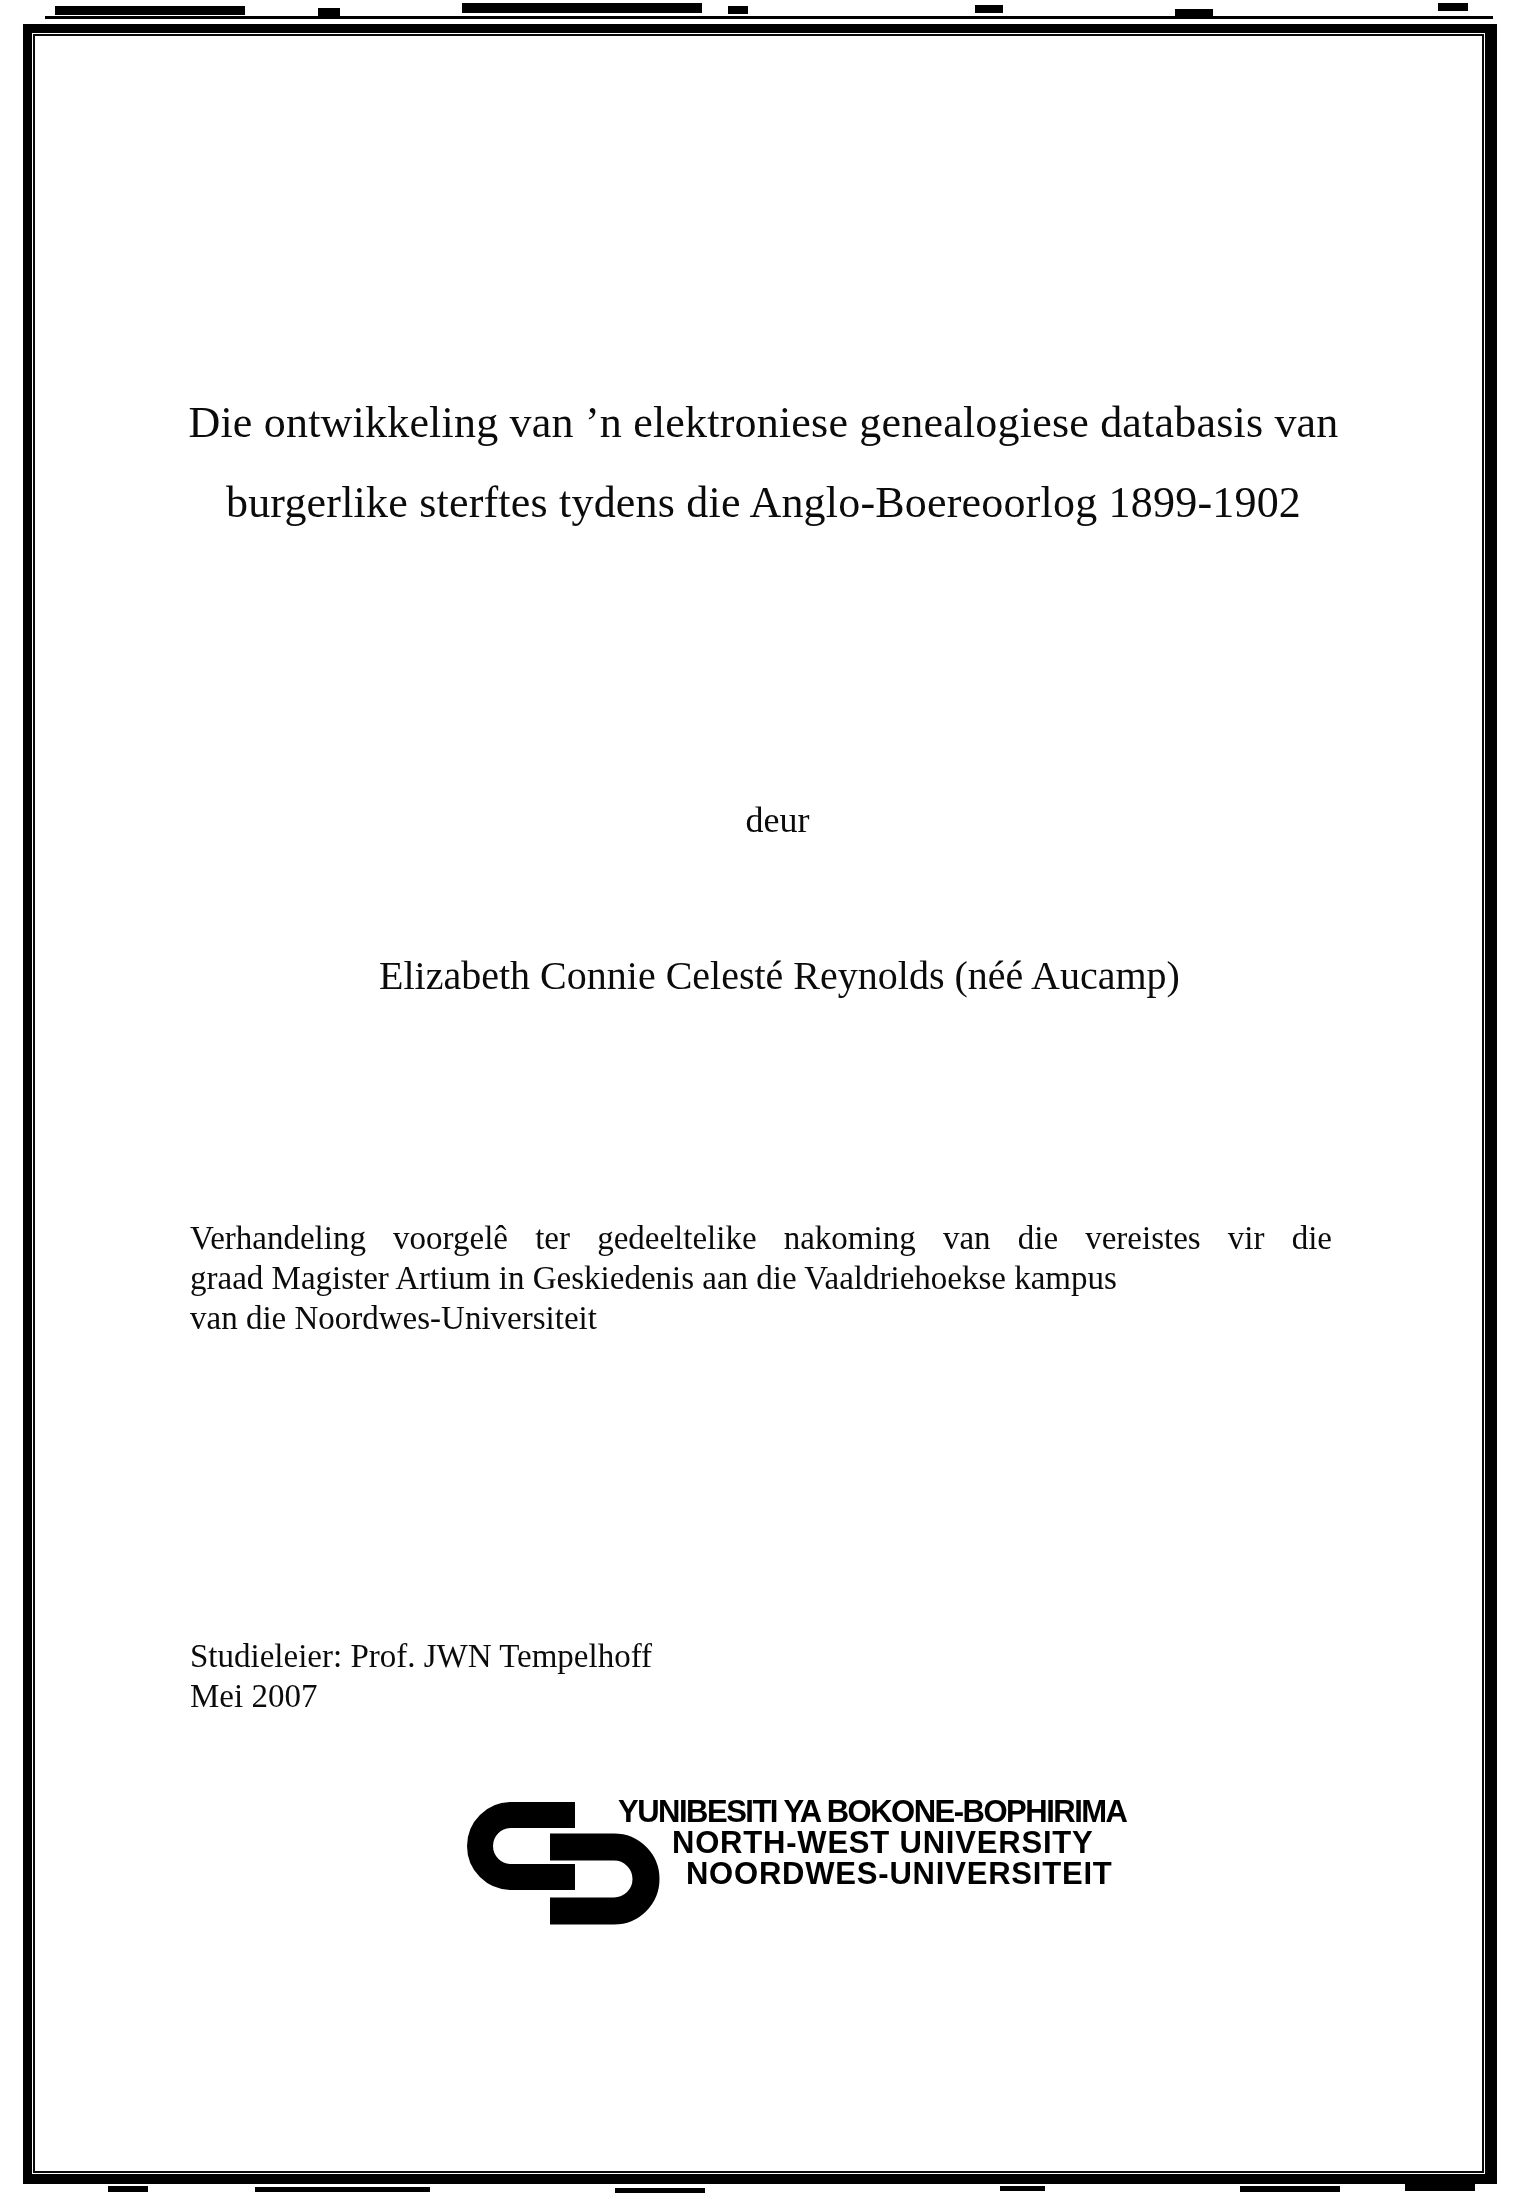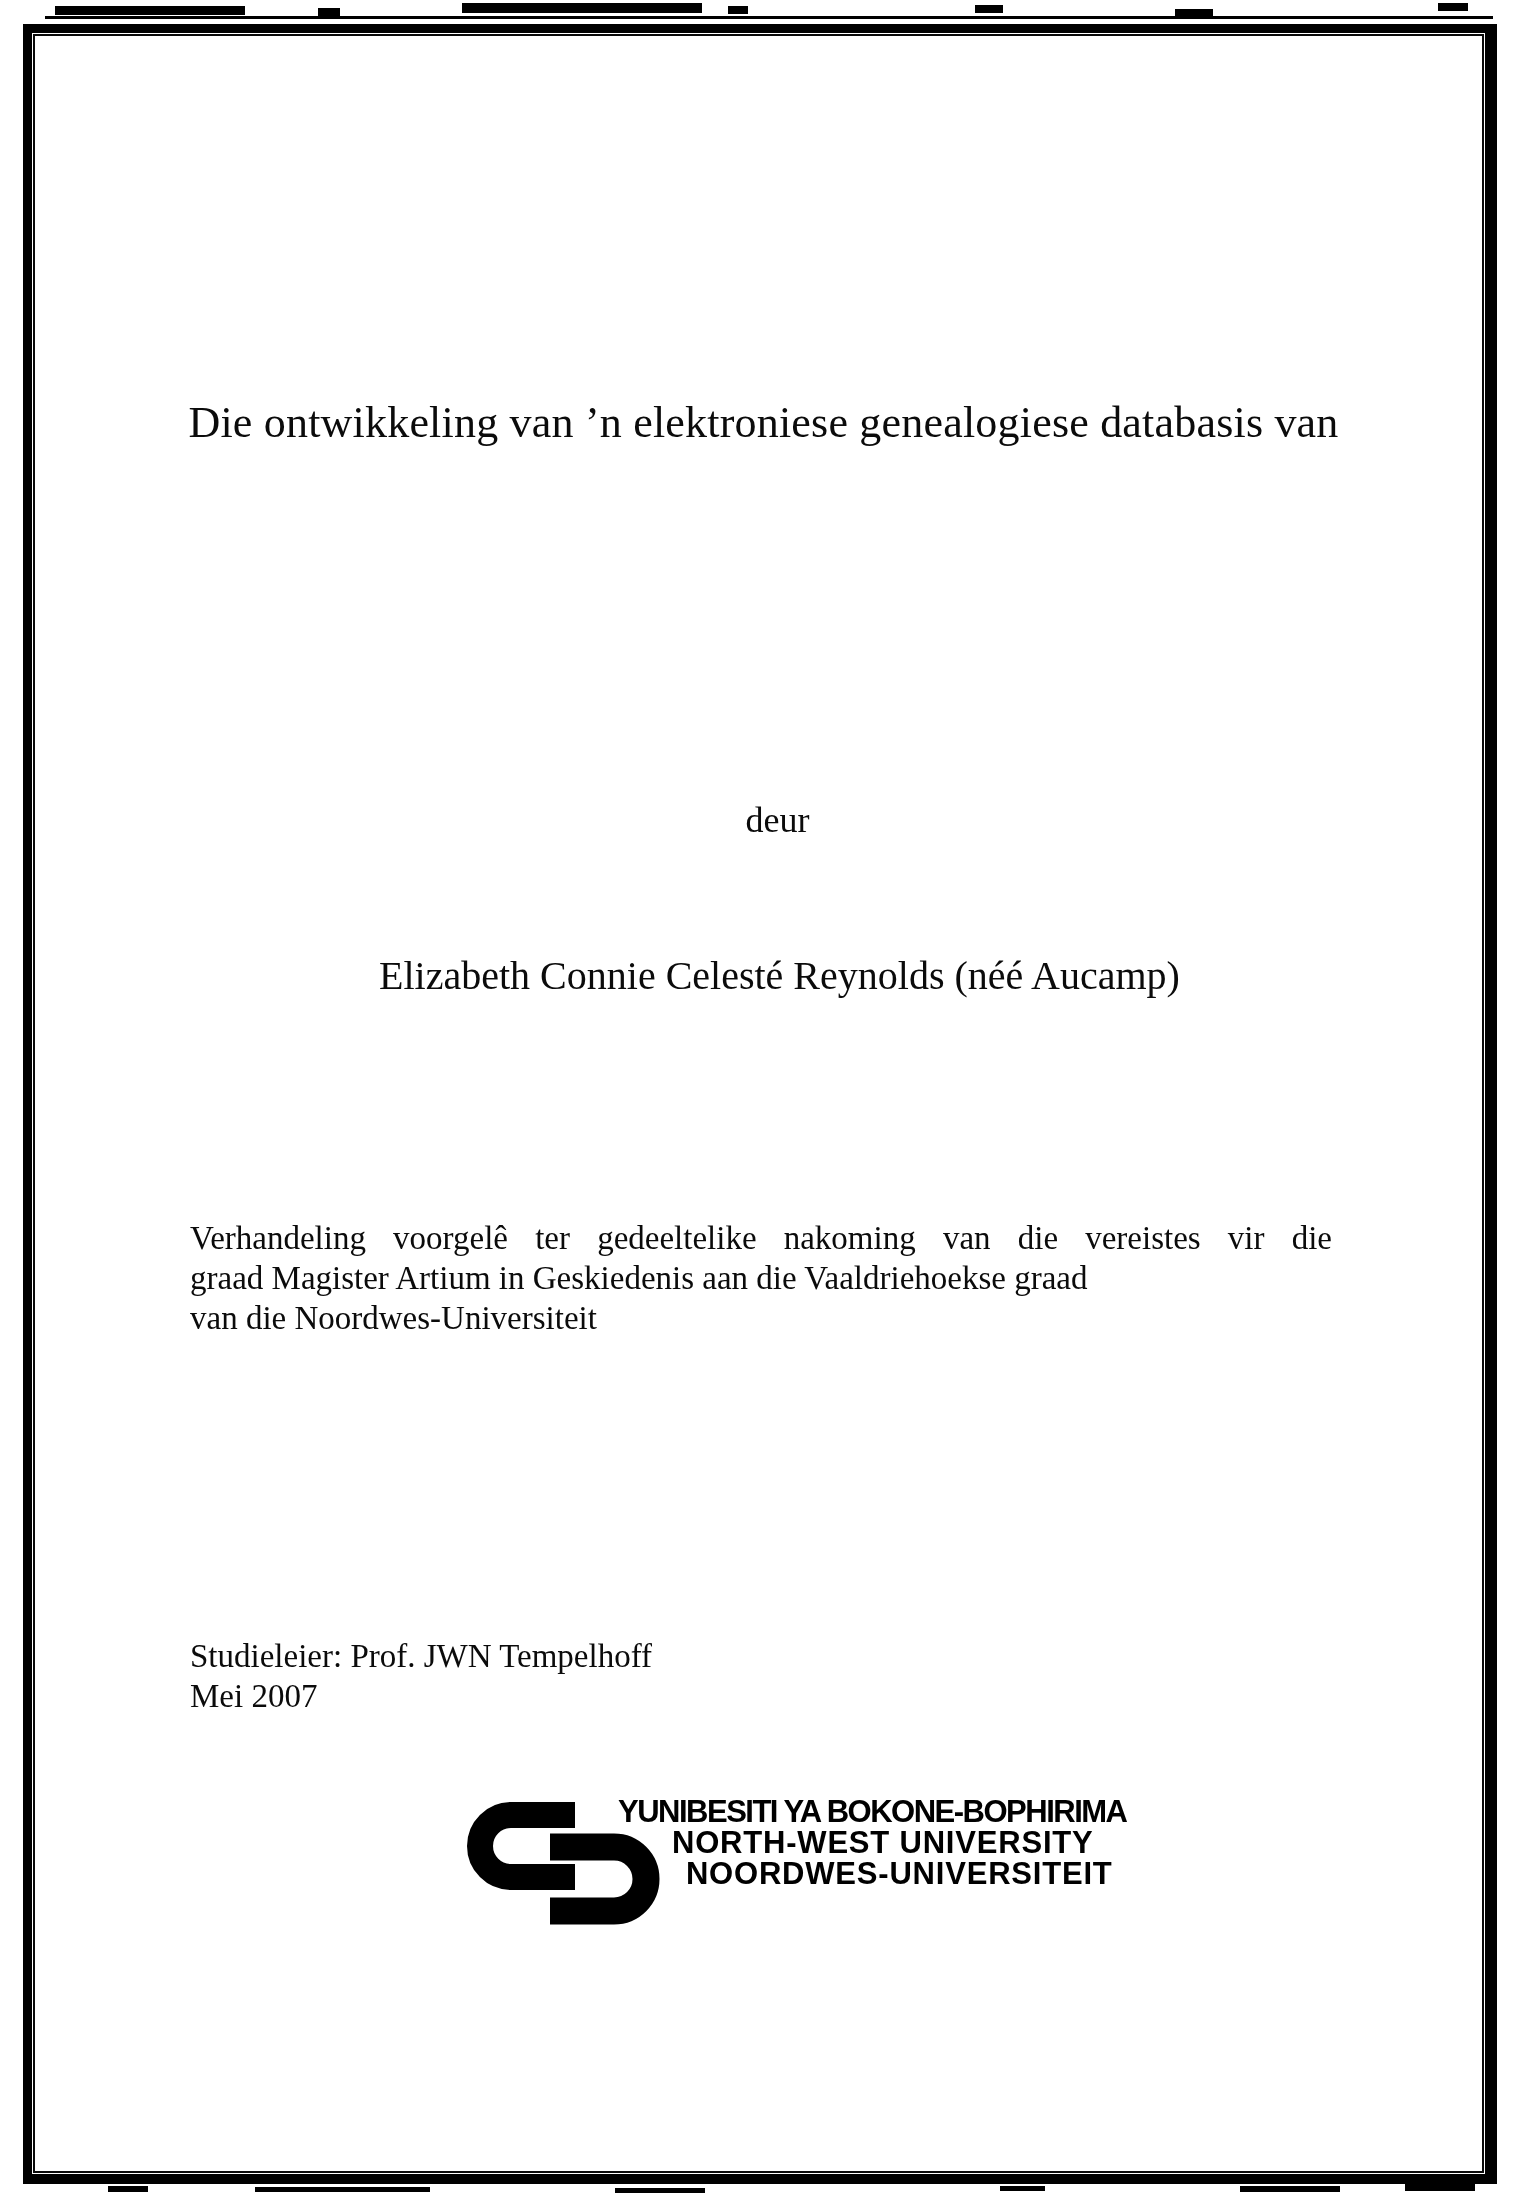--- a/index.html
+++ b/index.html
@@ -114,29 +114,30 @@
   <div class="dash" style="left:1000px;top:2186px; width:45px;  height:5px;"></div>
   <div class="dash" style="left:1240px;top:2186px; width:100px; height:6px;"></div>
   <div class="dash" style="left:1405px;top:2184px; width:70px;  height:7px;"></div>
 
   <div class="outer-frame">
     <div class="inner-frame"></div>
   </div>
 
   <div class="thesis-title">
     <div>Die ontwikkeling van ’n elektroniese genealogiese databasis van</div>
+    <div>burgerlike sterftes tydens die Anglo-Boereoorlog 1899-1902</div>
   </div>
 
   <div class="byline">deur</div>
 
   <div class="author">Elizabeth Connie Celesté Reynolds (néé Aucamp)</div>
 
   <div class="submission">
     <div class="line-just">Verhandeling voorgelê ter gedeeltelike nakoming van die vereistes vir die</div>
-    <div><span>graad </span><span class="it">Magister Artium</span><span> in Geskiedenis aan die Vaaldriehoekse graad</span></div>
+    <div><span>graad </span><span class="it">Magister Artium</span><span> in Geskiedenis aan die Vaaldriehoekse kampus</span></div>
     <div>van die Noordwes-Universiteit</div>
   </div>
 
   <div class="supervisor-block">
     <div>Studieleier: Prof. JWN Tempelhoff</div>
     <div>Mei 2007</div>
   </div>
 
   <div class="logo-mark">
     <svg width="193" height="123" viewBox="0 0 193 123" xmlns="http://www.w3.org/2000/svg">

